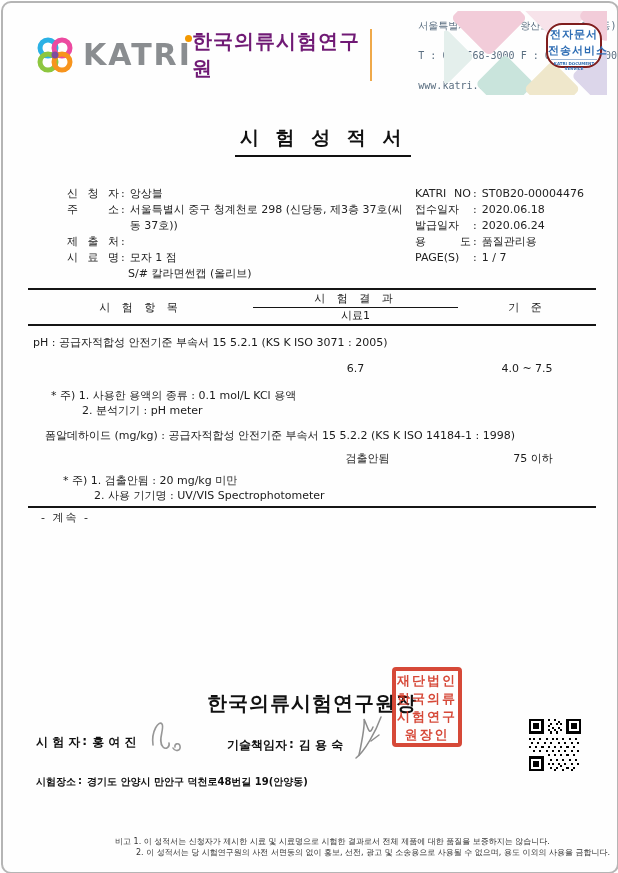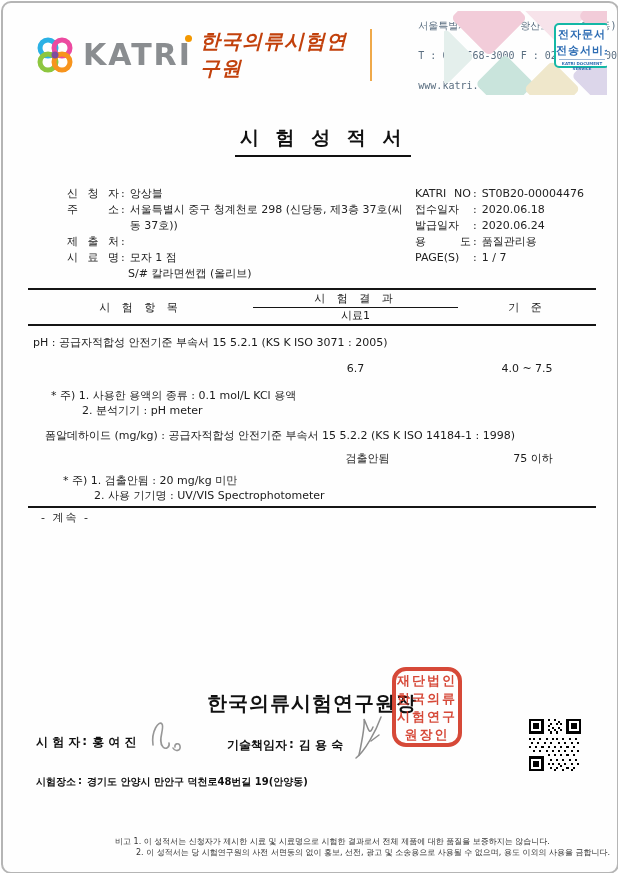--- a/index.html
+++ b/index.html
@@ -5,37 +5,37 @@
   html,body{margin:0;padding:0;background:#fff;}
   .page{position:relative;width:614px;height:869px;margin:1px;background:#fefefe;
         border:2px solid #b5b5b5;border-radius:10px;overflow:hidden;
         font-family:"DejaVu Sans",sans-serif;color:#222;}
 
   
   .header{position:absolute;left:30px;top:22px;height:60px;display:flex;align-items:center;}
   .logo-icon{width:44px;height:44px;flex:0 0 auto;}
   .brand{position:relative;font-size:30px;font-weight:bold;color:#8a8d90;letter-spacing:2px;margin-left:6px;line-height:44px;}
   .brand-dot{position:absolute;right:0px;top:2px;width:7px;height:7px;border-radius:50%;background:#f39800;}
-  .orgname{font-size:20px;font-weight:600;color:#c2410c;margin-left:8px;letter-spacing:1px;font-style:italic;}
+  .orgname{font-size:20px;font-weight:600;color:#701a75;letter-spacing:1px;}
   .hdr-sep{width:2px;height:52px;background:#efa94a;margin-left:10px;flex:0 0 auto;}
   .contact{margin-left:10px;font-family:"DejaVu Sans Mono",monospace;font-size:10px;
            color:#5a6e80;line-height:15px;white-space:pre;}
 
   
   .badge-zone{position:absolute;left:441px;top:8px;width:163px;height:84px;overflow:hidden;}
   .dm{position:absolute;transform:rotate(45deg);border-radius:5px;}
   .dm1{left:18px;top:-20px;width:54px;height:54px;background:#f2ccd9;}
   .dm2{left:88px;top:-30px;width:52px;height:52px;background:#f7e3ea;}
   .dm3{left:40px;top:52px;width:42px;height:42px;background:#c9e4dc;}
   .dm4{left:88px;top:58px;width:40px;height:40px;background:#efe7cb;}
   .dm5{left:136px;top:44px;width:42px;height:42px;background:#dcd6ea;}
   .dm6{left:142px;top:-14px;width:38px;height:38px;background:#f2ccd9;}
   .dm7{left:-18px;top:26px;width:40px;height:40px;background:#e4efec;}
-  .badge{position:absolute;left:110px;top:12px;width:52px;height:41px;background:#fff;
-         border:2px solid #14b8a6;border-radius:5px;text-align:center;color:#2e6db4;font-weight:bold;}
+  .badge{position:absolute;left:102px;top:12px;width:52px;height:41px;background:#fff;
+         border:2px solid #7f1d1d;border-radius:16px;text-align:center;color:#2e6db4;font-weight:bold;}
   .badge .b1{font-size:11px;line-height:13px;margin-top:3px;letter-spacing:1px;white-space:pre;}
   .badge .bsub{font-size:4px;line-height:5px;border-top:1px solid #9ab4d4;margin:2px 3px 0;padding-top:1px;color:#2e6db4;}
 
   
   .title{position:absolute;left:232px;top:122px;font-size:19px;font-weight:bold;letter-spacing:5px;
          color:#111;border-bottom:2px solid #111;padding:0 5px 4px;white-space:pre;}
 
   
   .info{position:absolute;left:64px;top:183px;width:545px;display:flex;font-size:11px;line-height:16px;}
   .info-l{width:348px;}
@@ -67,21 +67,21 @@
   .tstd{flex:1;text-align:center;}
   .tnote1{margin-top:12px;padding-left:23px;line-height:15px;white-space:pre;}
   .trow2 .tnote1{margin-top:7px;}
   .tnote2{padding-left:54px;line-height:15px;white-space:pre;}
   .bline{margin-top:3px;}
   .continued{position:absolute;left:38px;top:507px;font-size:11px;letter-spacing:2px;white-space:pre;}
 
   
   .president{position:absolute;left:204px;top:687px;font-size:20px;font-weight:bold;letter-spacing:1px;color:#111;white-space:pre;}
   .seal{position:absolute;left:389px;top:664px;width:62px;height:72px;border:4px solid #d33a28;
-        border-radius:14px;color:#d33a28;display:flex;flex-direction:column;justify-content:space-around;
+        border-radius:4px;color:#d33a28;display:flex;flex-direction:column;justify-content:space-around;
         text-align:center;font-weight:bold;font-size:13px;line-height:15px;letter-spacing:2px;opacity:.92;background:rgba(255,255,255,0);}
   .sig-label{position:absolute;font-size:12px;font-weight:bold;display:flex;white-space:pre;color:#111;}
   .tester{left:33px;top:731px;}
   .manager{left:224px;top:734px;}
   .sig-svg{position:absolute;}
   .sig1{left:146px;top:712px;}
   .sig2{left:346px;top:708px;}
   .qr{position:absolute;left:526px;top:716px;width:52px;height:52px;}
   .location{position:absolute;left:33px;top:772px;font-size:10px;font-weight:bold;display:flex;white-space:pre;color:#111;}
 

